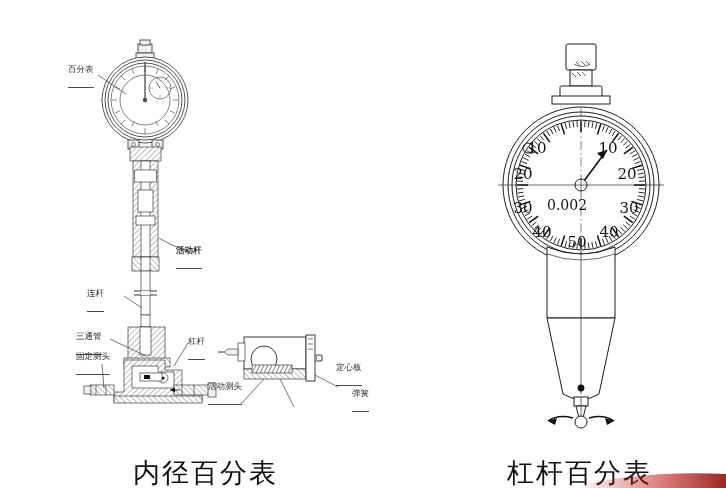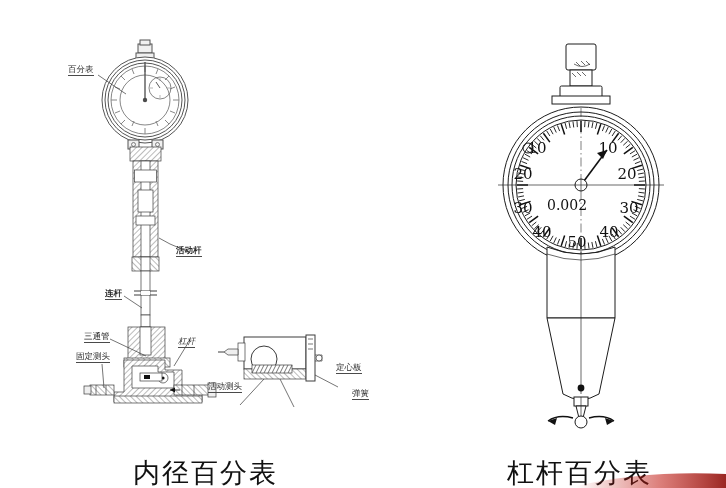--- a/index.html
+++ b/index.html
@@ -14,21 +14,21 @@
   .caption{
     position:absolute;font-size:27px;letter-spacing:2px;color:#111;
     white-space:nowrap;font-family:"DejaVu Sans","Liberation Sans",sans-serif;margin-top:9px;
   }
   #cap-left{left:133px;top:446px;}
   #cap-right{left:507px;top:446px;}
 
   
   .callout{
     position:absolute;font-size:8.5px;line-height:11px;white-space:nowrap;
-    color:#2b2b2b;border-bottom:1px solid #4a4a4a;padding-bottom:0px;
+    color:#2b2b2b;border-bottom:1px solid #4a4a4a;padding-bottom:12px;
     font-family:"DejaVu Sans","Liberation Sans",sans-serif;
   }
 
   
   svg{display:block;overflow:visible;}
   .ln{stroke:#1c1c1c;fill:none;stroke-width:1;}
   .ln-thin{stroke:#2a2a2a;fill:none;stroke-width:.7;}
   .ln-lead{stroke:#3a3a3a;fill:none;stroke-width:.7;}
   .ln-center{stroke:#2a2a2a;fill:none;stroke-width:.6;stroke-dasharray:9 3 1.5 3;}
   .fillw{fill:#ffffff;}
@@ -210,24 +210,24 @@
       <path d="M127 212 L108 204 L97 198" class="ln-lead"></path>
       <path d="M62 256 L80 268" class="ln-lead"></path>
       <path d="M48 299 L84 316" class="ln-lead"></path>
       <path d="M40 324 L42 348" class="ln-lead"></path>
       <path d="M126 303 L112 326" class="ln-lead"></path>
     </g>
   </svg>
 
   <div class="callout" id="lbl-dial" style="left:68px;  top:64px;">百分表</div>
   <div class="callout" id="lbl-rod" style="left:176px; top:245px;font-weight:bold;">活动杆</div>
-  <div class="callout" id="lbl-conrod" style="left:105px;  top:288px;font-weight:bold;">连杆</div>
-  <div class="callout" id="lbl-tee" style="left:84px;  top:331px;">三通管</div>
+  <div class="callout" id="lbl-conrod" style="left:87px;  top:288px;">连杆</div>
+  <div class="callout" id="lbl-tee" style="left:76px;  top:331px;">三通管</div>
   <div class="callout" id="lbl-fixed" style="left:76px;  top:351px;text-align:right;">固定测头</div>
-  <div class="callout" id="lbl-lever" style="left:178px; top:336px;font-style:italic;">杠杆</div>
+  <div class="callout" id="lbl-lever" style="left:188px; top:336px;">杠杆</div>
   <div class="callout" id="lbl-mprobe" style="left:208px; top:381px;">活动测头</div>
   <div class="callout" id="lbl-cplate" style="left:336px; top:362px;">定心板</div>
   <div class="callout" id="lbl-spring" style="left:316px; top:388px;margin-left:36px;">弹簧</div>
 
   <svg id="right-art" class="fig" width="200" height="410" viewBox="0 0 200 410">
 
     <g>
       <rect x="76" y="22" width="30" height="26" rx="2" class="ln fillw" stroke-width="1.6"></rect>
       <path d="M84 42 q8 5 16 0" class="ln-thin"></path>
       <path d="M86 40 l4 4 M91 39 l4 4 M96 39 l4 4" class="ln-thin"></path>

